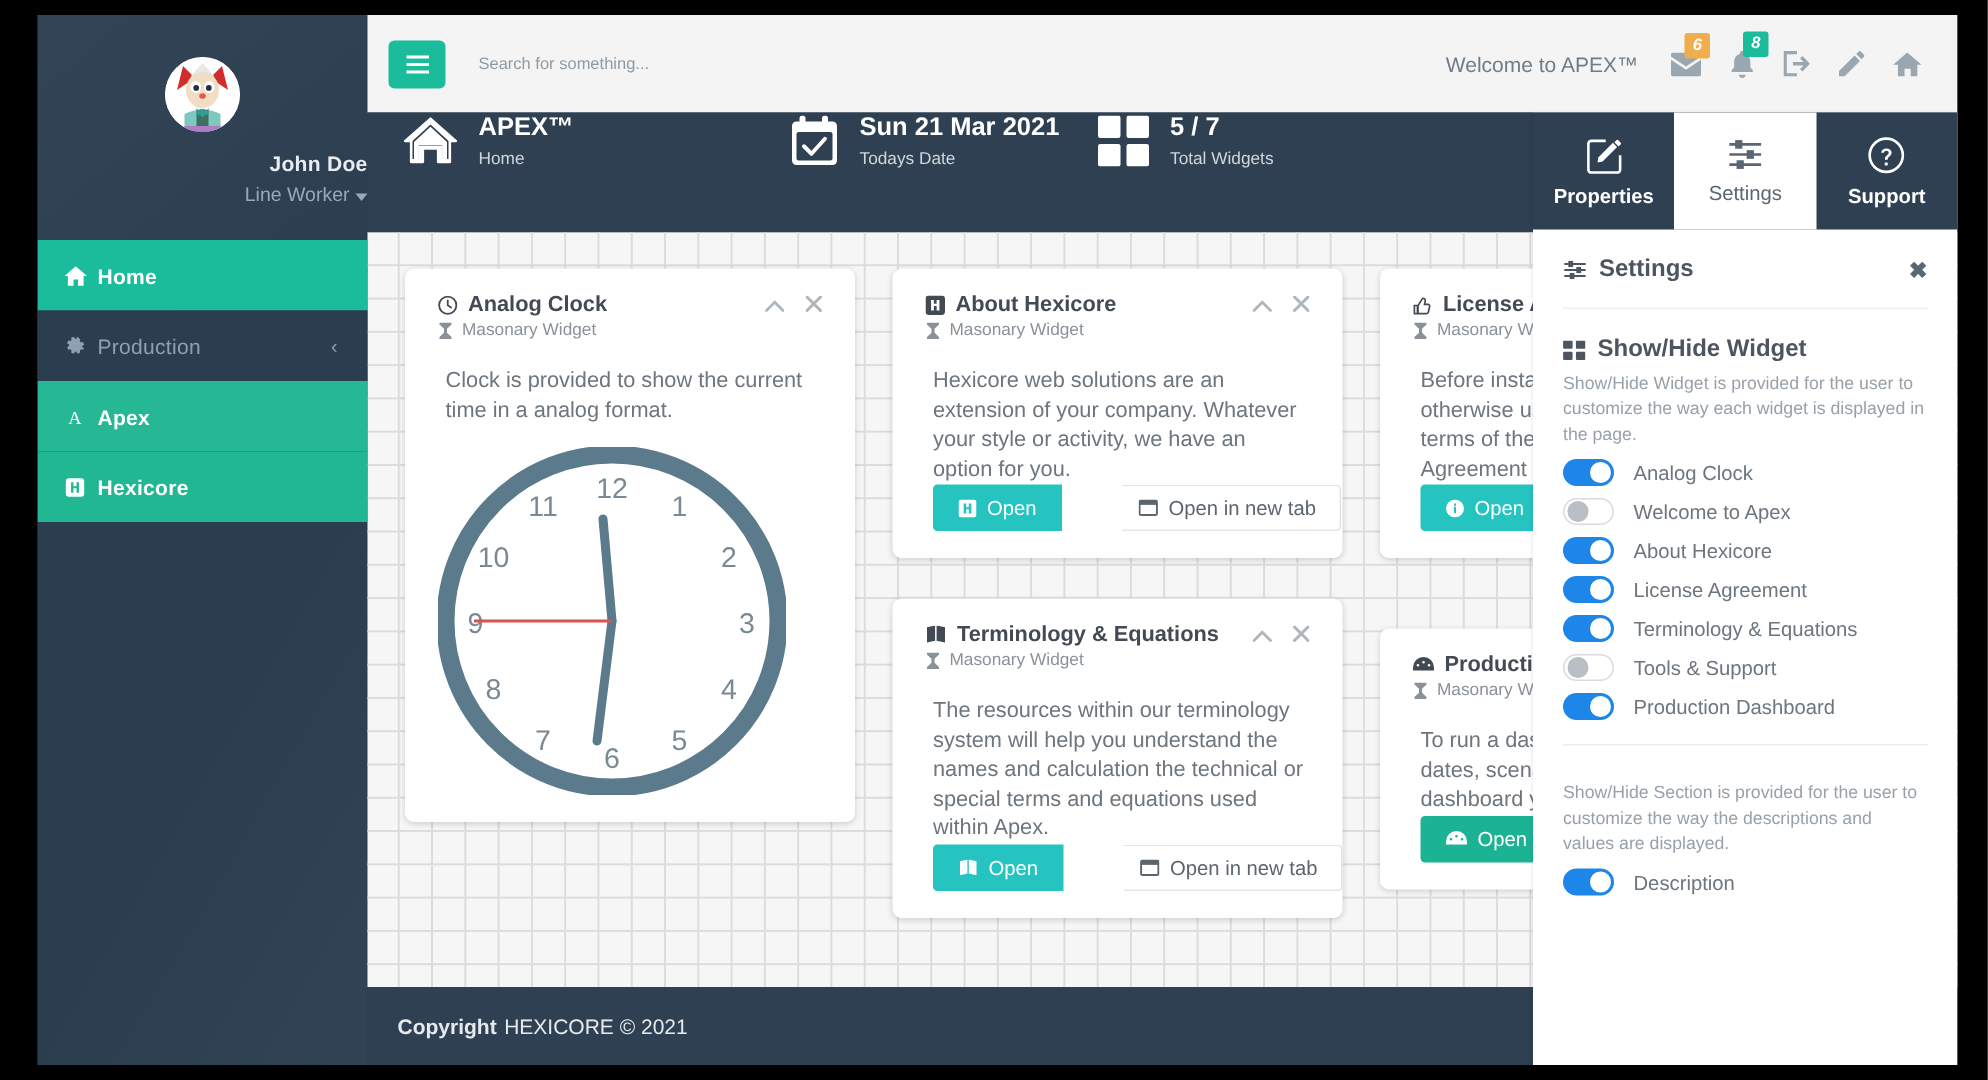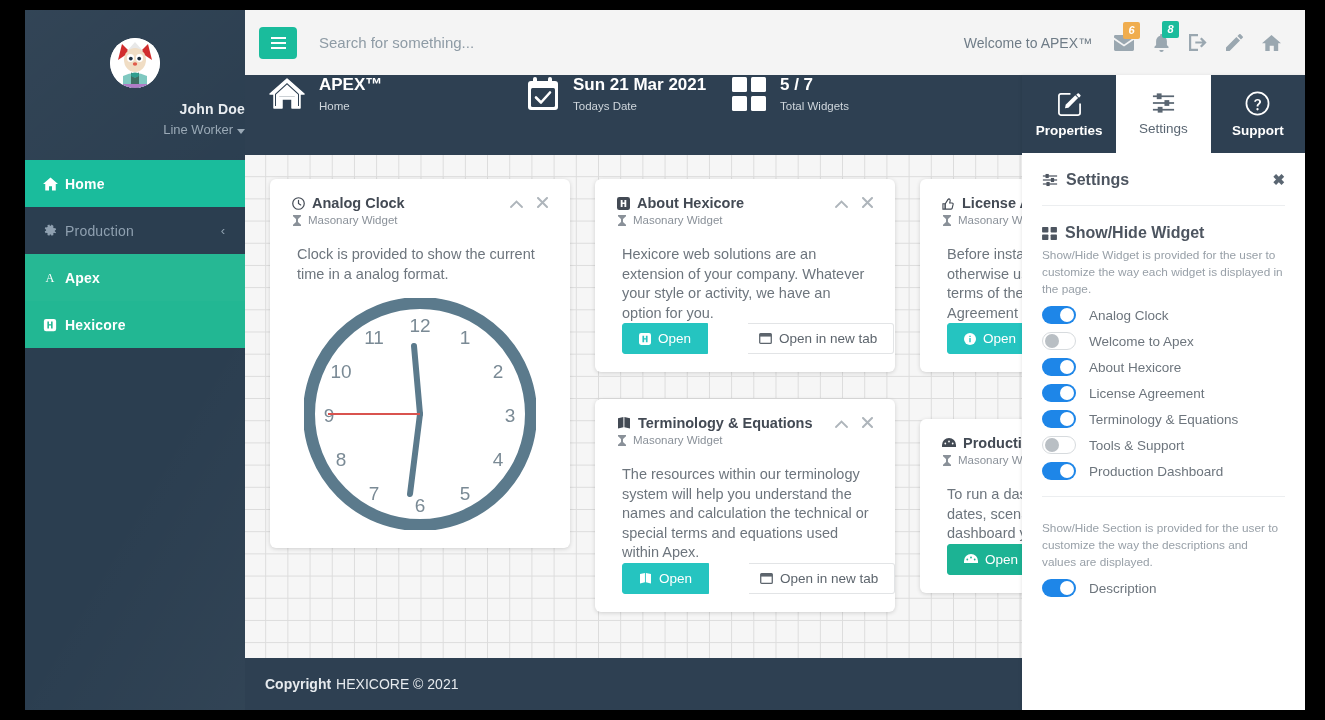--- a/index.html
+++ b/index.html
@@ -83,21 +83,21 @@
   }
   .burger span{
     display:block; width:15px; height:2px; background:#fff; position:relative;
   }
   .burger span::before, .burger span::after{
     content:""; position:absolute; left:0; width:15px; height:2px; background:#fff;
   }
   .burger span::before{ top:-5px; } .burger span::after{ top:5px; }
   .search-input {
     border: 0; background: transparent; outline: none; margin-left: 22px;
-    font-size: 15px; color: #737373; flex: 1 1 auto; height: 40px;
+    font-size: 11px; color: #737373; flex: 1 1 auto; height: 40px;
     font-family: "Liberation Sans", sans-serif;
   }
   .search-input::placeholder { color: #8e9ba5; }
   .welcome-text { color: #6f7c87; font-size: 14px; margin-right: 22px; white-space: nowrap;}
   .hdr-icons { display: flex; align-items: center; gap: 19px; }
   .hdr-ico {
     position: relative; color: #9aa7b0; cursor: pointer; line-height: 0;
   }
   .badge {
     position: absolute; top: -13px; left: 9px;
@@ -165,21 +165,21 @@
   .btn {
     height: 31px; display: inline-flex; align-items: center; gap: 7px;
     font-size: 13.5px; padding: 0 16px; cursor: pointer; white-space: nowrap;
   }
   .btn-primary { background: #25c4c0; color: #fff; border: 1px solid #25c4c0; border-radius: 3px 0 0 3px; }
   .btn-green   { background: #1cb394; color: #fff; border: 1px solid #1cb394; border-radius: 3px 0 0 3px; }
   .btn-ghost   { background: #fff; color: #5a6views; border: 1px solid #e2e4e6; border-left: 0;
                  border-radius: 0 3px 3px 0; color: #5d656d; padding-left: 11px; }
 
   
-  .clock-wrap { margin-top: 14px; display: flex; justify-content: center; }
+  .clock-wrap { margin-top: 14px; display: flex; }
 
   
   .rpanel {
     position: absolute; right: 0; top: 65px; bottom: 0; width: 283px;
     background: #fff; z-index: 20; display: flex; flex-direction: column;
     box-shadow: -1px 0 3px rgba(0,0,0,.08);
   }
   .rtabs { display: flex; height: 78px; background: #2e4052; flex: 0 0 78px; }
   .rtab {
     flex: 1 1 0; display: flex; flex-direction: column; align-items: center;

